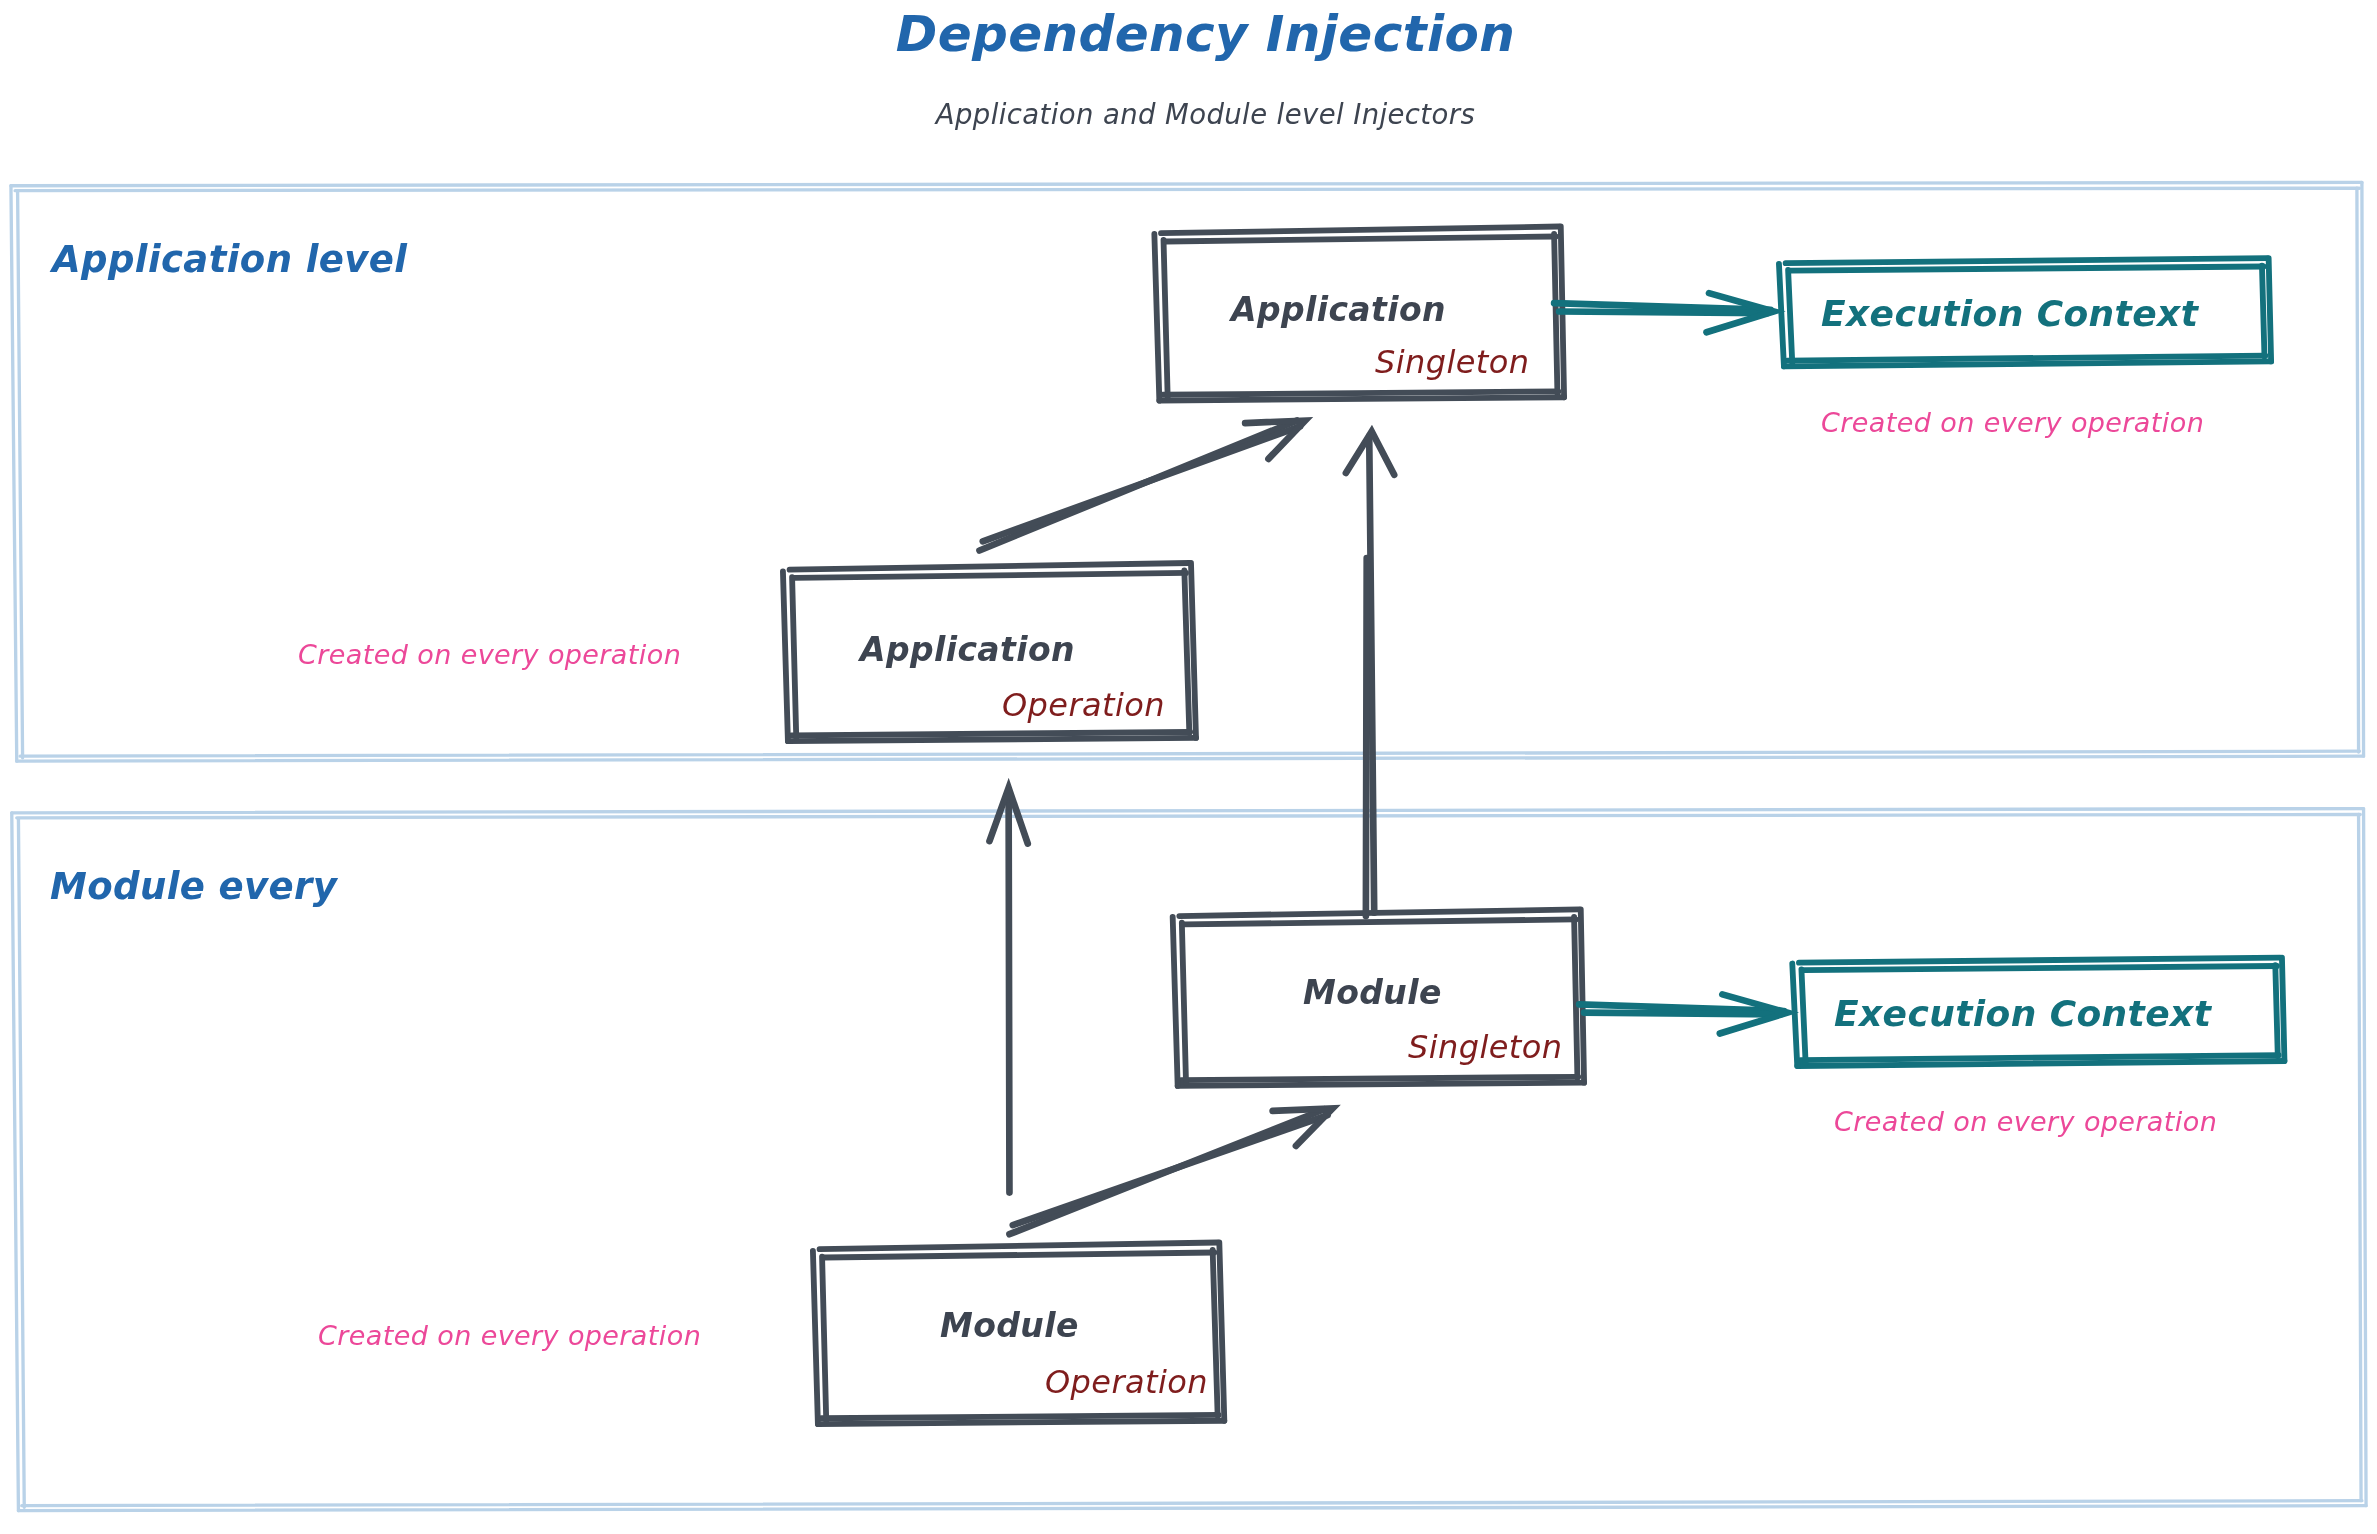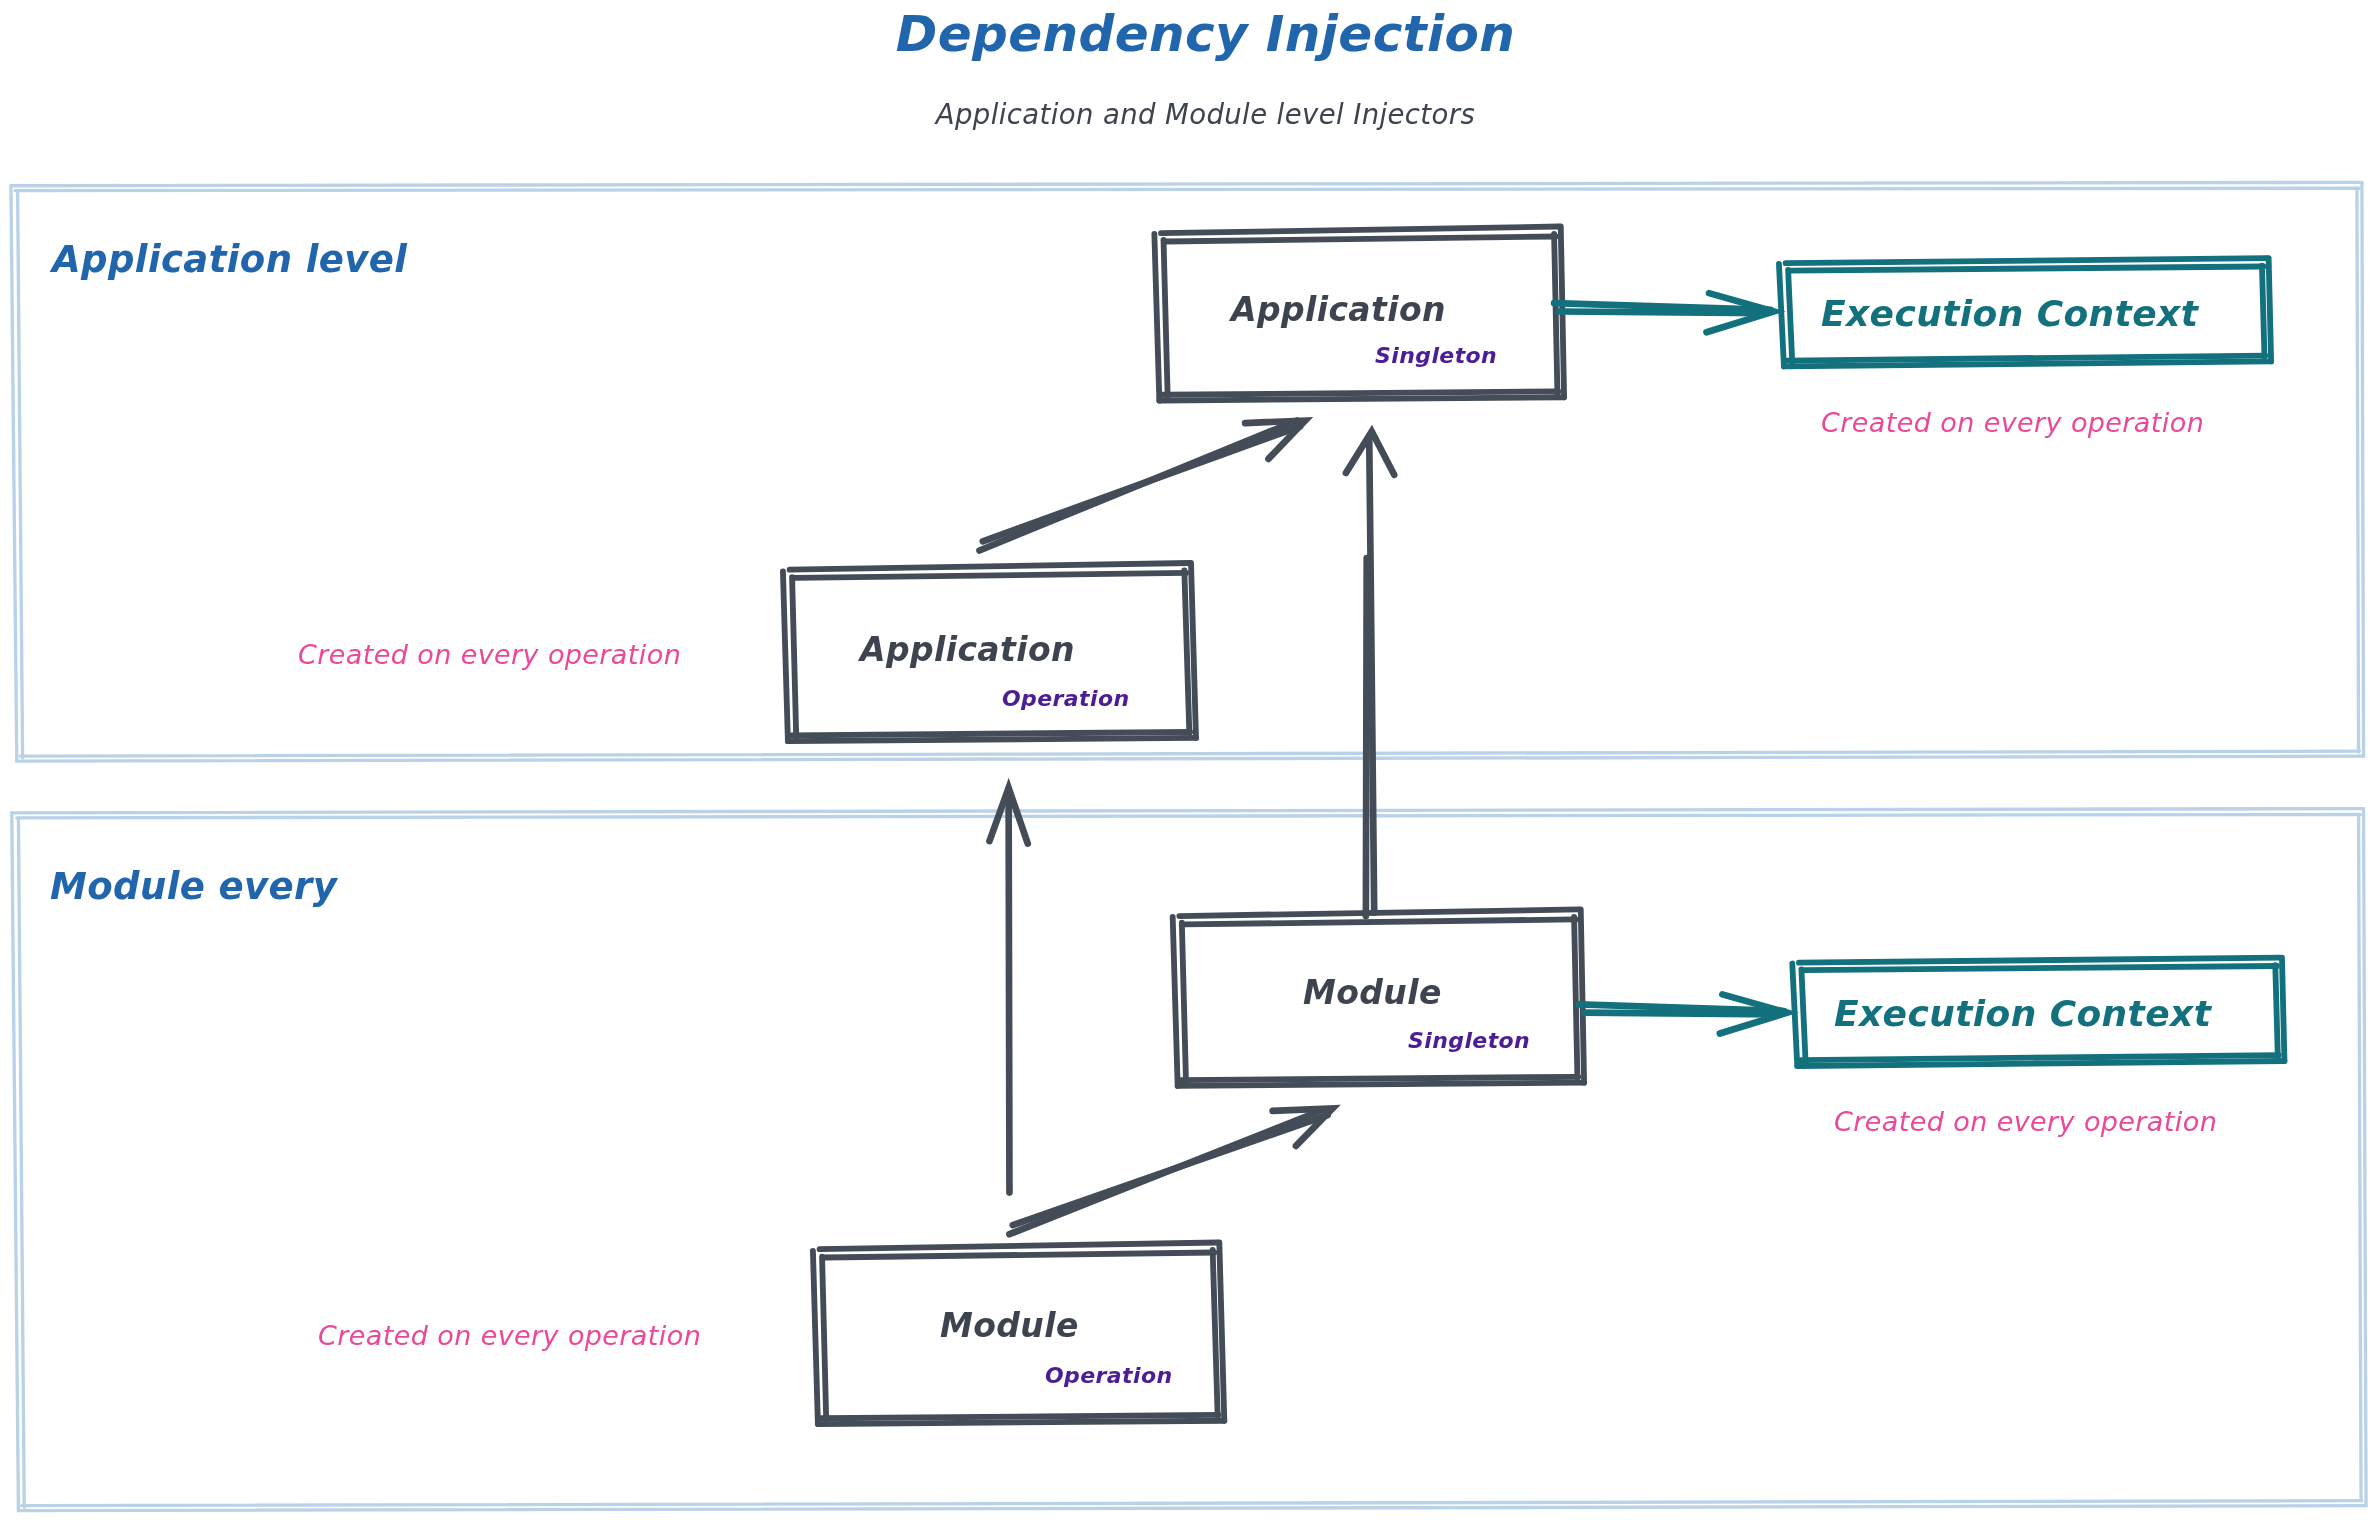--- a/index.html
+++ b/index.html
@@ -57,23 +57,23 @@
     color: #2166ac;
   }
   .node-title {
     position: absolute;
     font-size: 33px;
     color: #3d4450;
     font-weight: 700;
   }
   .node-sub {
     position: absolute;
-    font-size: 22px;
-    color: #4c1d95;
-    font-weight: 700;
+    font-size: 32px;
+    color: #7f1d1d;
+    font-weight: 400;
   }
   .ctx-title {
     position: absolute;
     font-size: 36px;
     color: #13717d;
     font-weight: 600;
   }
   .note {
     position: absolute;
     font-size: 27px;

